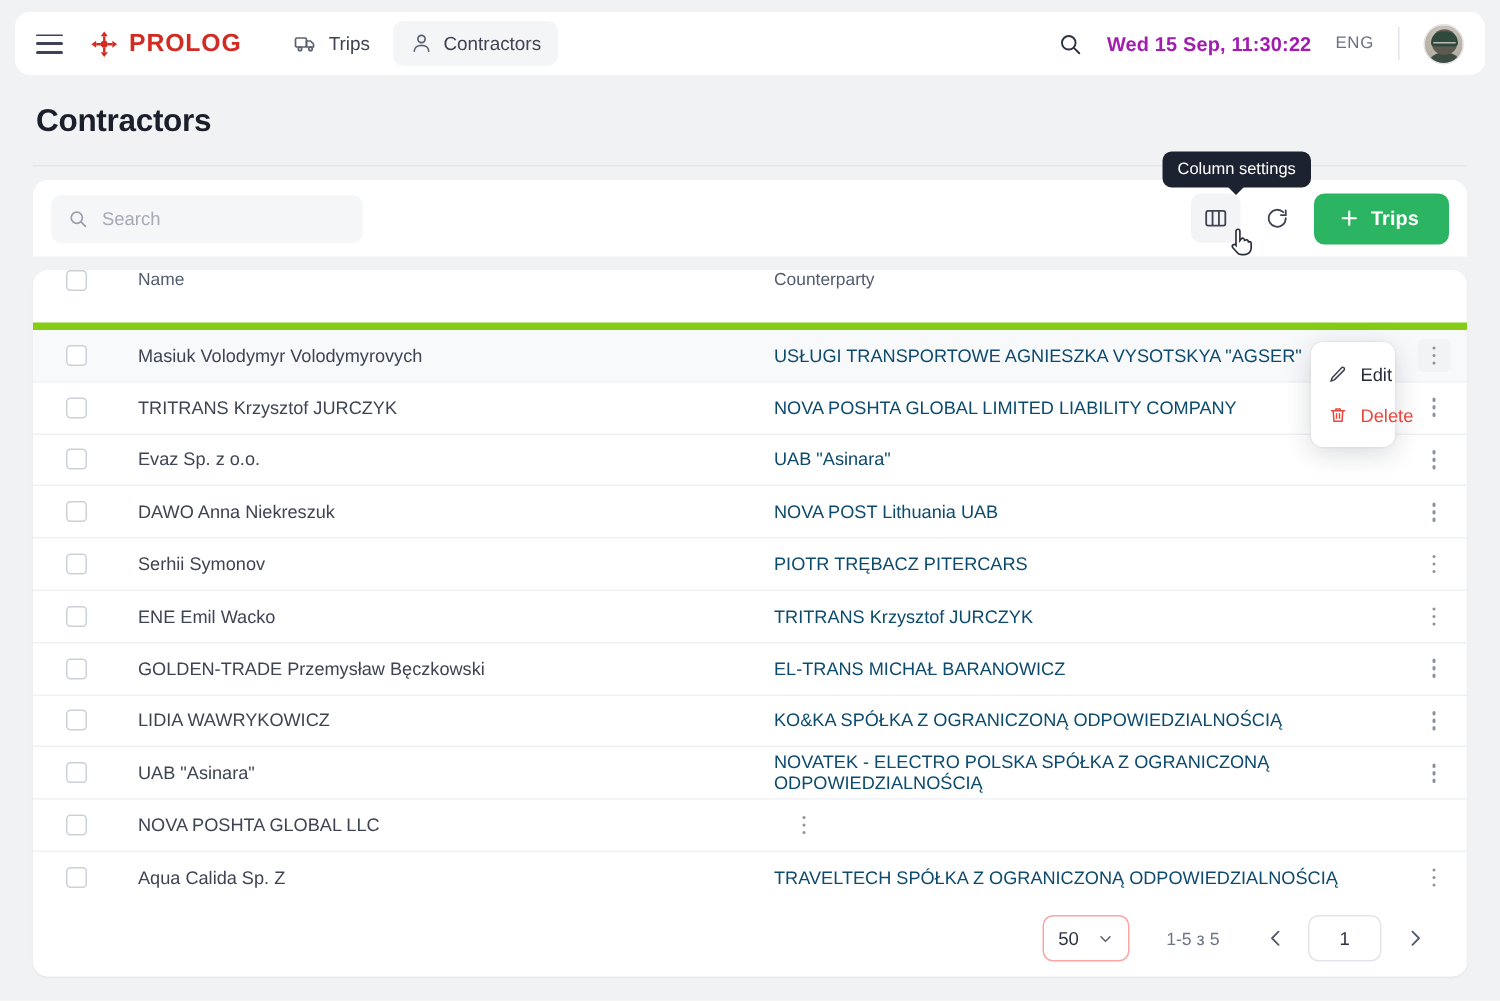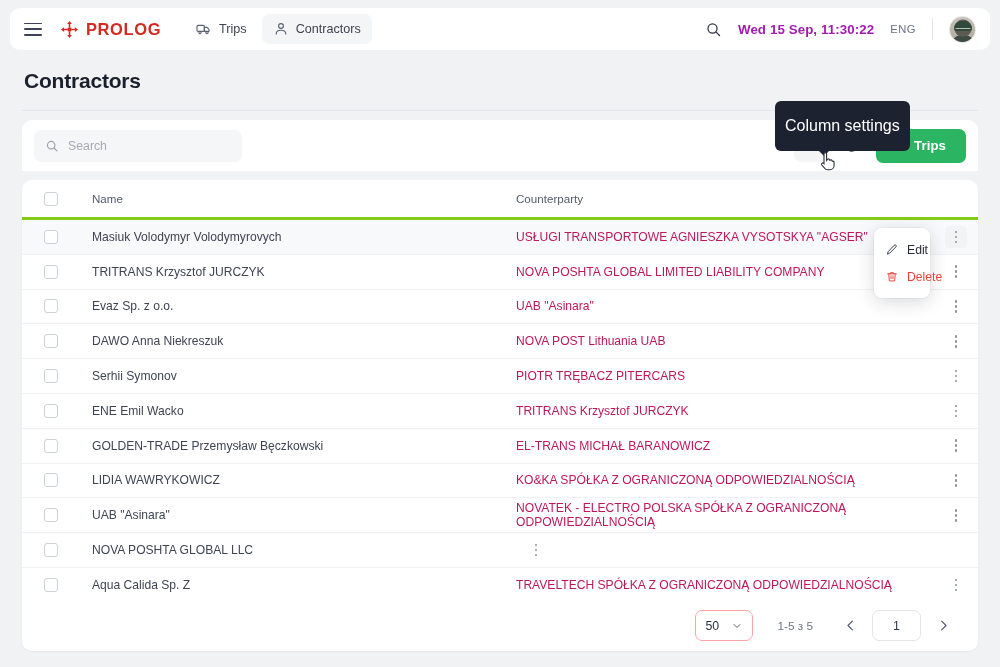--- a/index.html
+++ b/index.html
@@ -107,55 +107,55 @@
     display: flex; align-items: center; justify-content: center; gap: 7px;
     height: 34px; padding: 0 20px 0 16px; border: 0; border-radius: 7px;
     background: #2bb461; color: #fff; font-size: 13.2px; font-weight: bold;
     font-family: "Liberation Sans", sans-serif; cursor: pointer; letter-spacing: .1px;
   }
 
   
   .tooltip {
     position: absolute; left: 775px; top: 101px;
     background: #1c2230; color: #fff; border-radius: 6px;
-    font-size: 16px; padding: 16px 10px; white-space: nowrap; text-align: right;
+    font-size: 11px; padding: 6px 10px; white-space: nowrap; text-align: right;
   }
   .tooltip:after {
     content: ""; position: absolute; left: 43px; bottom: -5px;
     border-left: 6px solid transparent; border-right: 6px solid transparent;
     border-top: 6px solid #1c2230;
   }
   .cursor-hand { position: absolute; left: 820px; top: 152px; }
 
   
   .table-card {
     position: absolute; left: 22px; top: 180px; width: 956px; height: 471px;
     background: #fff; border-radius: 10px;
     box-shadow: 0 1px 2px rgba(20,25,40,.05);
     overflow: hidden;
   }
   .thead {
-    display: flex; align-items: center; height: 40px;
-    border-bottom: 3px solid #84cc16;
+    display: flex; height: 40px;
+    border-bottom: 5px solid #84cc16;
   }
   .thead .th {
     font-size: 11.6px; color: #525c6e; font-weight: normal;
   }
   .row {
     display: flex; align-items: center; height: 34.8px;
     border-bottom: 1px solid #f0f1f4; position: relative;
   }
   .row.hl { background: #f8f9fb; }
   .cb-cell { width: 48px; display: flex; justify-content: center; padding-left: 10px; }
   .cb {
     width: 14px; height: 14px; border: 1.3px solid #ccd0d8; border-radius: 3px;
     background: #fff; cursor: pointer;
   }
   .c-name { width: 444px; font-size: 12.1px; color: #3f4453; padding-left: 22px; }
-  .c-cp { flex: 1; font-size: 12.1px; color: #be185d; padding-left: 2px; }
+  .c-cp { flex: 1; font-size: 12.1px; color: #0c4a6e; padding-left: 2px; }
   .c-act { width: 44px; display: flex; justify-content: center; }
   .dots {
     width: 22px; height: 22px; display: flex; flex-direction: column;
     align-items: center; justify-content: center; gap: 2.4px; cursor: pointer;
     border-radius: 4px;
   }
   .dots i { width: 2.6px; height: 2.6px; border-radius: 50%; background: #8a91a0; display: block; }
   .dots.active { background: #f2f3f5; }
 
   

